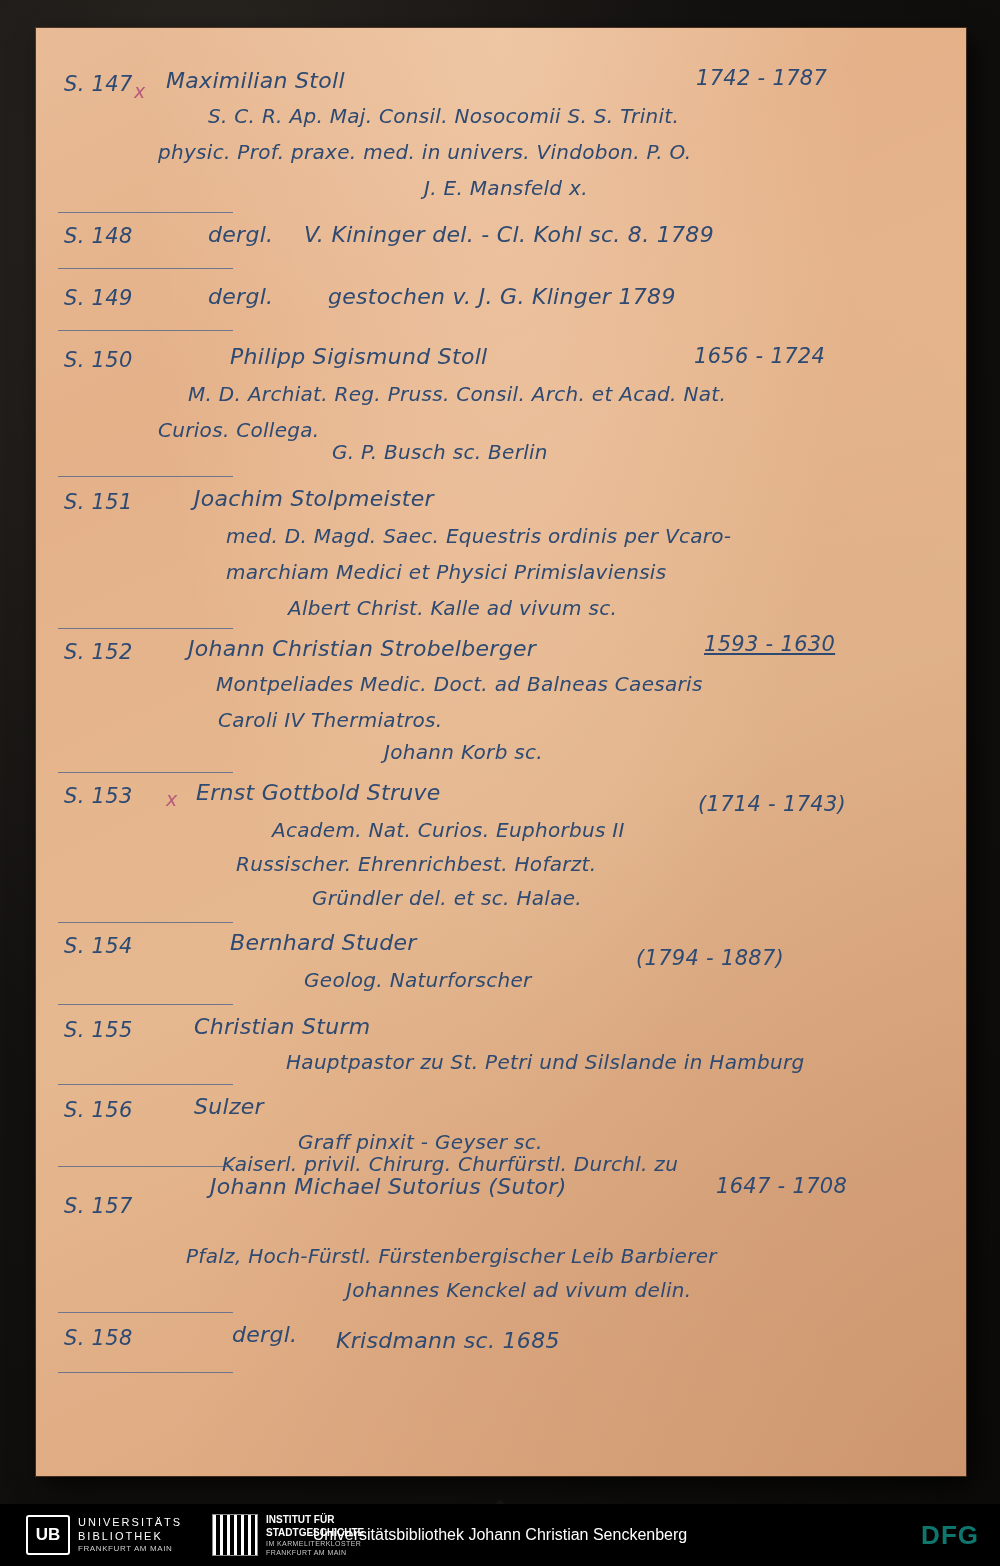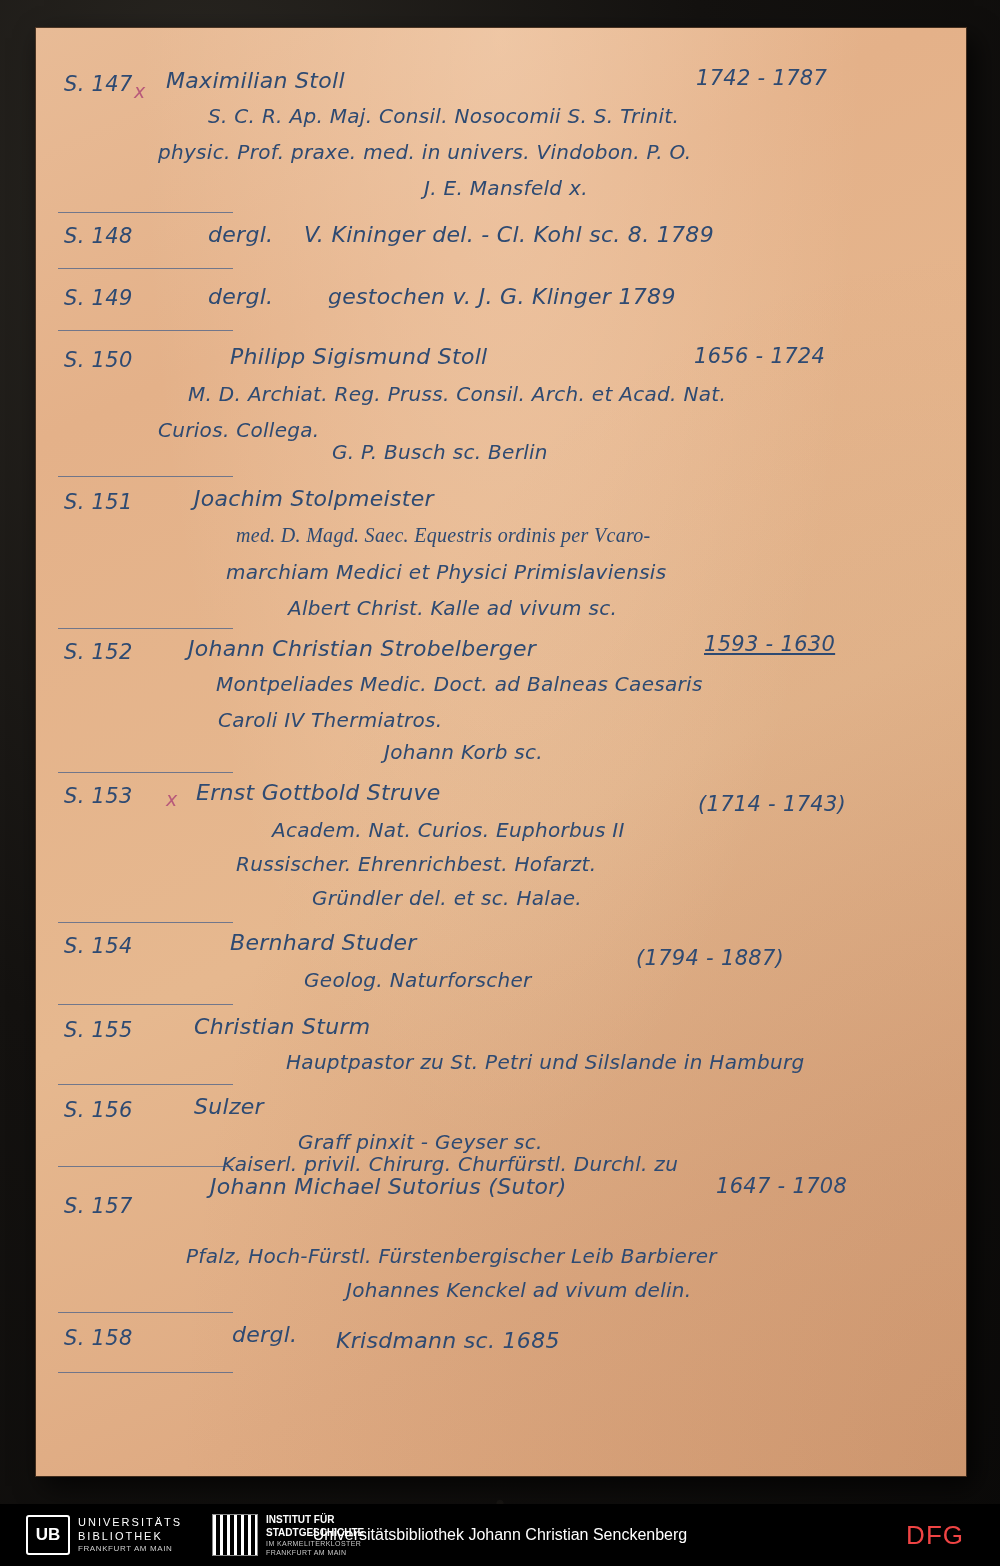--- a/index.html
+++ b/index.html
@@ -155,24 +155,24 @@
   #footer-title {
     position: absolute;
     left: 50%;
     transform: translateX(-50%);
     color: #ffffff;
     font-size: 16px;
     font-family: "Liberation Sans", sans-serif;
   }
   #dfg-logo {
     position: absolute;
-    right: 36px;
-    color: #ef4444;
+    right: 21px;
+    color: #0f766e;
     font-size: 26px;
-    font-weight: normal;
+    font-weight: bold;
     letter-spacing: 1px;
     font-family: "Liberation Sans", sans-serif;
   }
 </style>
 </head>
 <body>
 
 <div id="scan-background"></div>
 
 <div id="document-sheet">
@@ -208,21 +208,21 @@
     <div class="ink date" style="left:658px; top:316px;">1656 - 1724</div>
     <div class="ink line sm" style="left:152px; top:354px;">M. D. Archiat. Reg. Pruss. Consil. Arch. et Acad. Nat.</div>
     <div class="ink line sm" style="left:122px; top:390px;">Curios. Collega.</div>
     <div class="ink line sm" style="left:296px; top:412px;">G. P. Busch sc. Berlin</div>
     <div class="rule" style="left:22px; top:448px; width:175px;"></div>
   </div>
 
   <div class="entry">
     <div class="ink num" style="left:28px; top:462px;">S. 151</div>
     <div class="ink line" style="left:158px; top:458px;">Joachim Stolpmeister</div>
-    <div class="ink line sm" style="left:200px; top:496px;font-family:Liberation Serif, serif;">med. D. Magd. Saec. Equestris ordinis per Vcaro-</div>
+    <div class="ink line sm" style="left:190px; top:496px;">med. D. Magd. Saec. Equestris ordinis per Vcaro-</div>
     <div class="ink line sm" style="left:190px; top:532px;">marchiam Medici et Physici Primislaviensis</div>
     <div class="ink line sm" style="left:252px; top:568px;">Albert Christ. Kalle ad vivum sc.</div>
     <div class="rule" style="left:22px; top:600px; width:175px;"></div>
   </div>
 
   <div class="entry">
     <div class="ink num" style="left:28px; top:612px;">S. 152</div>
     <div class="ink line" style="left:152px; top:608px;">Johann Christian Strobelberger</div>
     <div class="ink date" style="left:668px; top:604px;text-decoration:underline;">1593 - 1630</div>
     <div class="ink line sm" style="left:180px; top:644px;">Montpeliades Medic. Doct. ad Balneas Caesaris</div>

